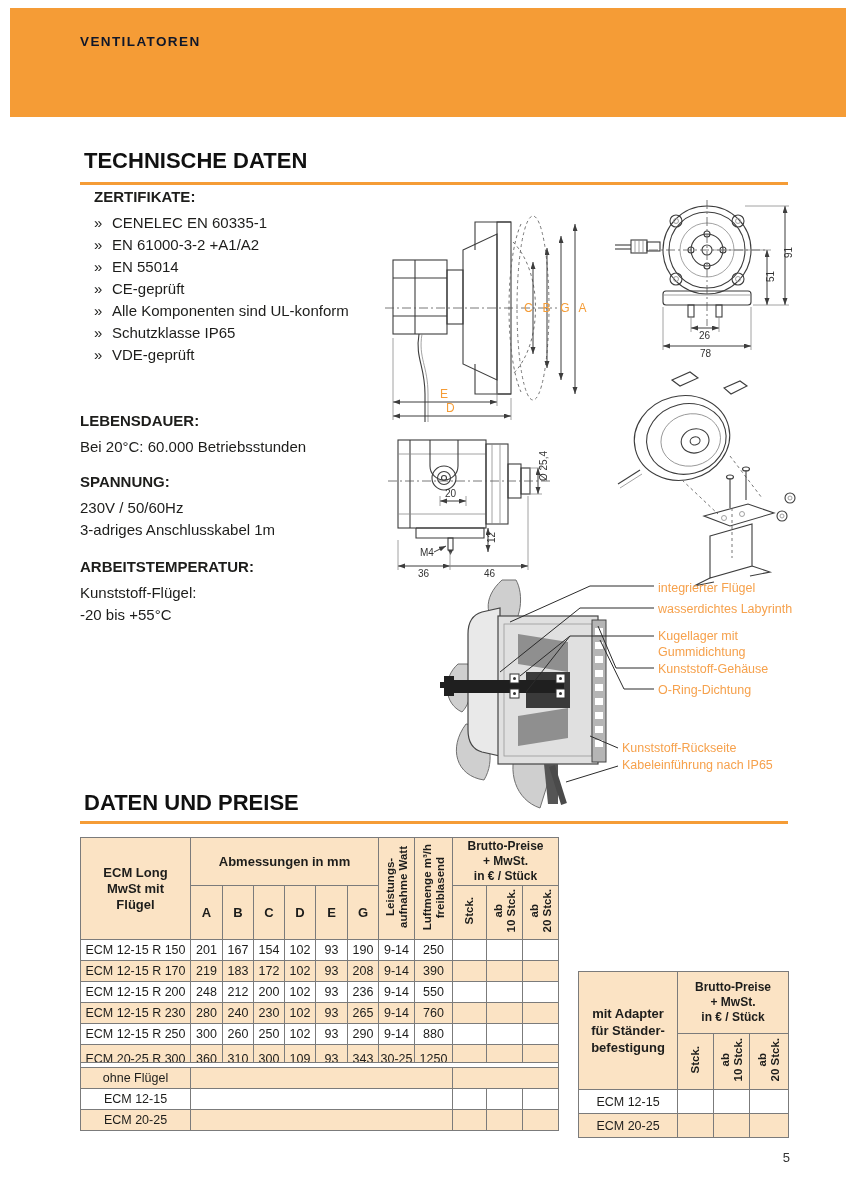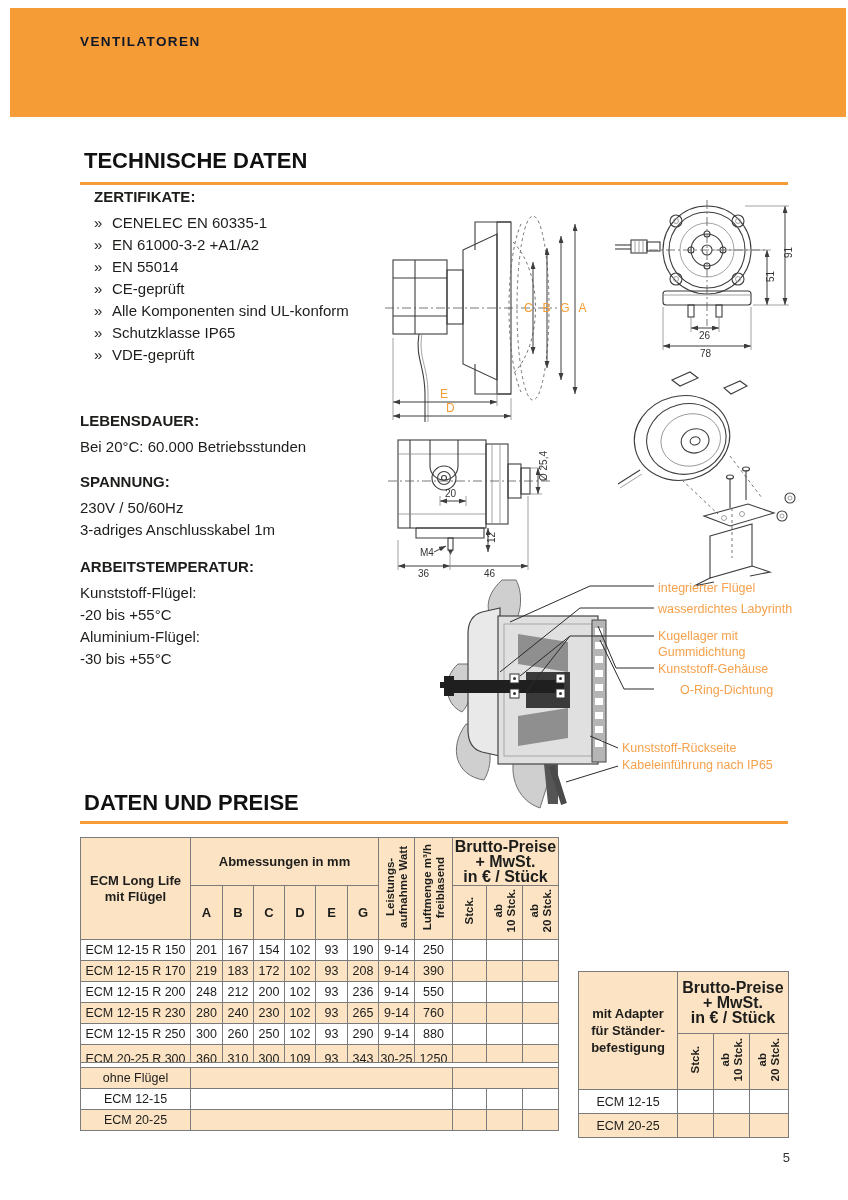--- a/index.html
+++ b/index.html
@@ -36,21 +36,21 @@
   .orgtxt{fill:#F59C36;font-size:12px;}
   .lead{stroke:#2b2b2b;stroke-width:1;fill:none;}
   .cut-label{position:absolute;color:#F6A14C;font-size:12.5px;line-height:16px;}
   
   table.tbl{position:absolute;border-collapse:collapse;table-layout:fixed;font-size:12.5px;color:#1d1d1b;}
   .tbl td{border:1px solid #7b7b7b;padding:0;text-align:center;vertical-align:middle;background:#fff;}
   .tbl td.fill, .tbl tr.alt td{background:#FBE3C4;}
   .hdr{font-weight:700;font-size:13px;}
   .name-cell{text-align:left;padding-left:10px;font-weight:400;}
   .group-label{width:94px;margin:0 auto;font-weight:700;font-size:13px;line-height:16px;}
-  .price-lines span{display:block;font-weight:700;font-size:16px;line-height:15px;}
+  .price-lines span{display:block;font-weight:700;font-size:12px;line-height:15px;}
   .rot{writing-mode:vertical-rl;transform:rotate(180deg);display:inline-block;font-weight:700;font-size:11.5px;line-height:13px;}
   .rot span{display:block;}
   .adapter-label{padding-left:14px;text-align:left;font-weight:700;font-size:13px;line-height:17px;}
   .adapter-label span{display:block;}
   .center-bold{font-weight:400;}
   .page-num{position:absolute;left:766px;top:1150px;width:24px;text-align:right;font-size:13px;color:#333;}
 </style>
 </head>
 <body>
 
@@ -102,24 +102,20 @@
   <div class="spec-h">SPANNUNG:</div>
   <div>230V / 50/60Hz</div>
   <div>3-adriges Anschlusskabel 1m</div>
 </div>
 
 <div class="spec" id="arbeitstemp">
   <div class="spec-h">ARBEITSTEMPERATUR:</div>
   <div class="temp-row">
     <span class="temp-label">Kunststoff-Flügel:</span>
     <span>-20 bis +55°C</span>
-  </div>
-  <div class="temp-row">
-    <span class="temp-label">Aluminium-Flügel:</span>
-    <span>-30 bis +55°C</span>
   </div>
 </div>
 
 <svg class="draw" style="left:385px;top:190px" width="235" height="245" viewBox="0 0 235 245">
   <defs>
     <marker id="arrA" markerWidth="8" markerHeight="6" refX="7" refY="2.5" orient="auto-start-reverse">
       <path d="M0,0L7,2.5L0,5Z" fill="#3d3d3d"></path>
     </marker>
   </defs>
   <g>
@@ -344,21 +340,21 @@
     <polyline class="lead" points="214,113 184,113 160,64"></polyline>
     <polyline class="lead" points="178,172 150,160"></polyline>
     <polyline class="lead" points="178,190 126,206"></polyline>
   </g>
 </svg>
 
 <div class="cut-label" style="left:658px;top:580px">integrierter Flügel</div>
 <div class="cut-label" style="left:658px;top:601px">wasserdichtes Labyrinth</div>
 <div class="cut-label" style="left:658px;top:628px;width:112px">Kugellager mit Gummidichtung</div>
 <div class="cut-label" style="left:658px;top:661px">Kunststoff-Gehäuse</div>
-<div class="cut-label" style="left:680px;top:682px">O-Ring-Dichtung</div>
+<div class="cut-label" style="left:658px;top:682px">O-Ring-Dichtung</div>
 <div class="cut-label" style="left:622px;top:740px">Kunststoff-Rückseite</div>
 <div class="cut-label" style="left:622px;top:757px">Kabeleinführung nach IP65</div>
 
 <h2 class="section-heading" id="price-heading">DATEN UND PREISE</h2>
 <div class="rule" id="rule2"></div>
 
 <table class="tbl" style="left:80px;top:837px">
   <colgroup>
     <col style="width:110px">
       <col style="width:32px">
@@ -369,21 +365,21 @@
       <col style="width:31px">
       <col style="width:36px">
     <col style="width:38px">
       <col style="width:34px">
       <col style="width:36px">
       <col style="width:36px">
   </colgroup>
   <tbody>
   <tr style="height:48px">
     <td rowspan="2" class="fill">
-      <div class="group-label">ECM Long Life mit Flügel</div>
+      <div class="group-label">ECM Long MwSt mit Flügel</div>
     </td>
     <td colspan="6" class="fill hdr">Abmessungen in mm</td>
     <td rowspan="2" class="fill">
       <div class="rot">
         <span>Leistungs-</span>
         <span>aufnahme Watt</span>
       </div>
     </td>
     <td rowspan="2" class="fill">
       <div class="rot">

